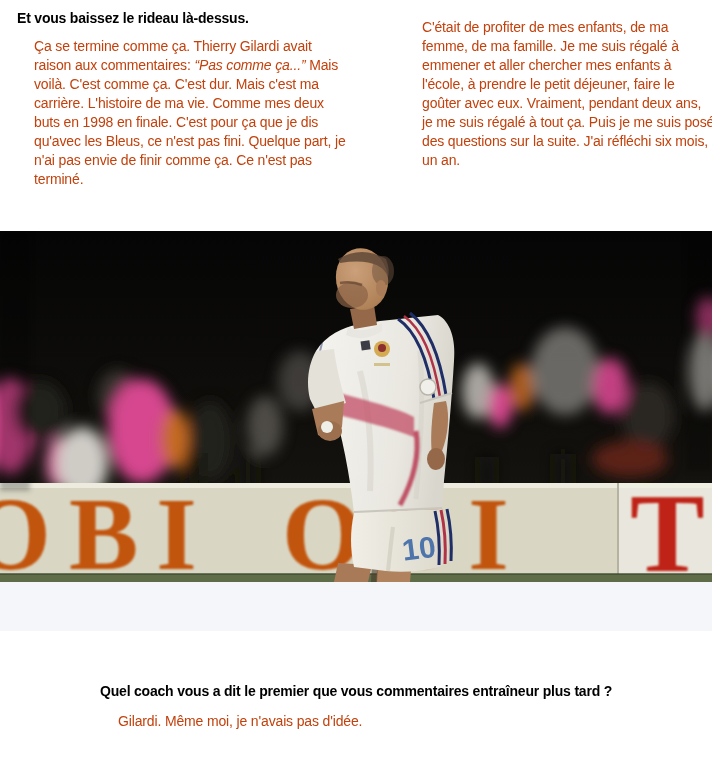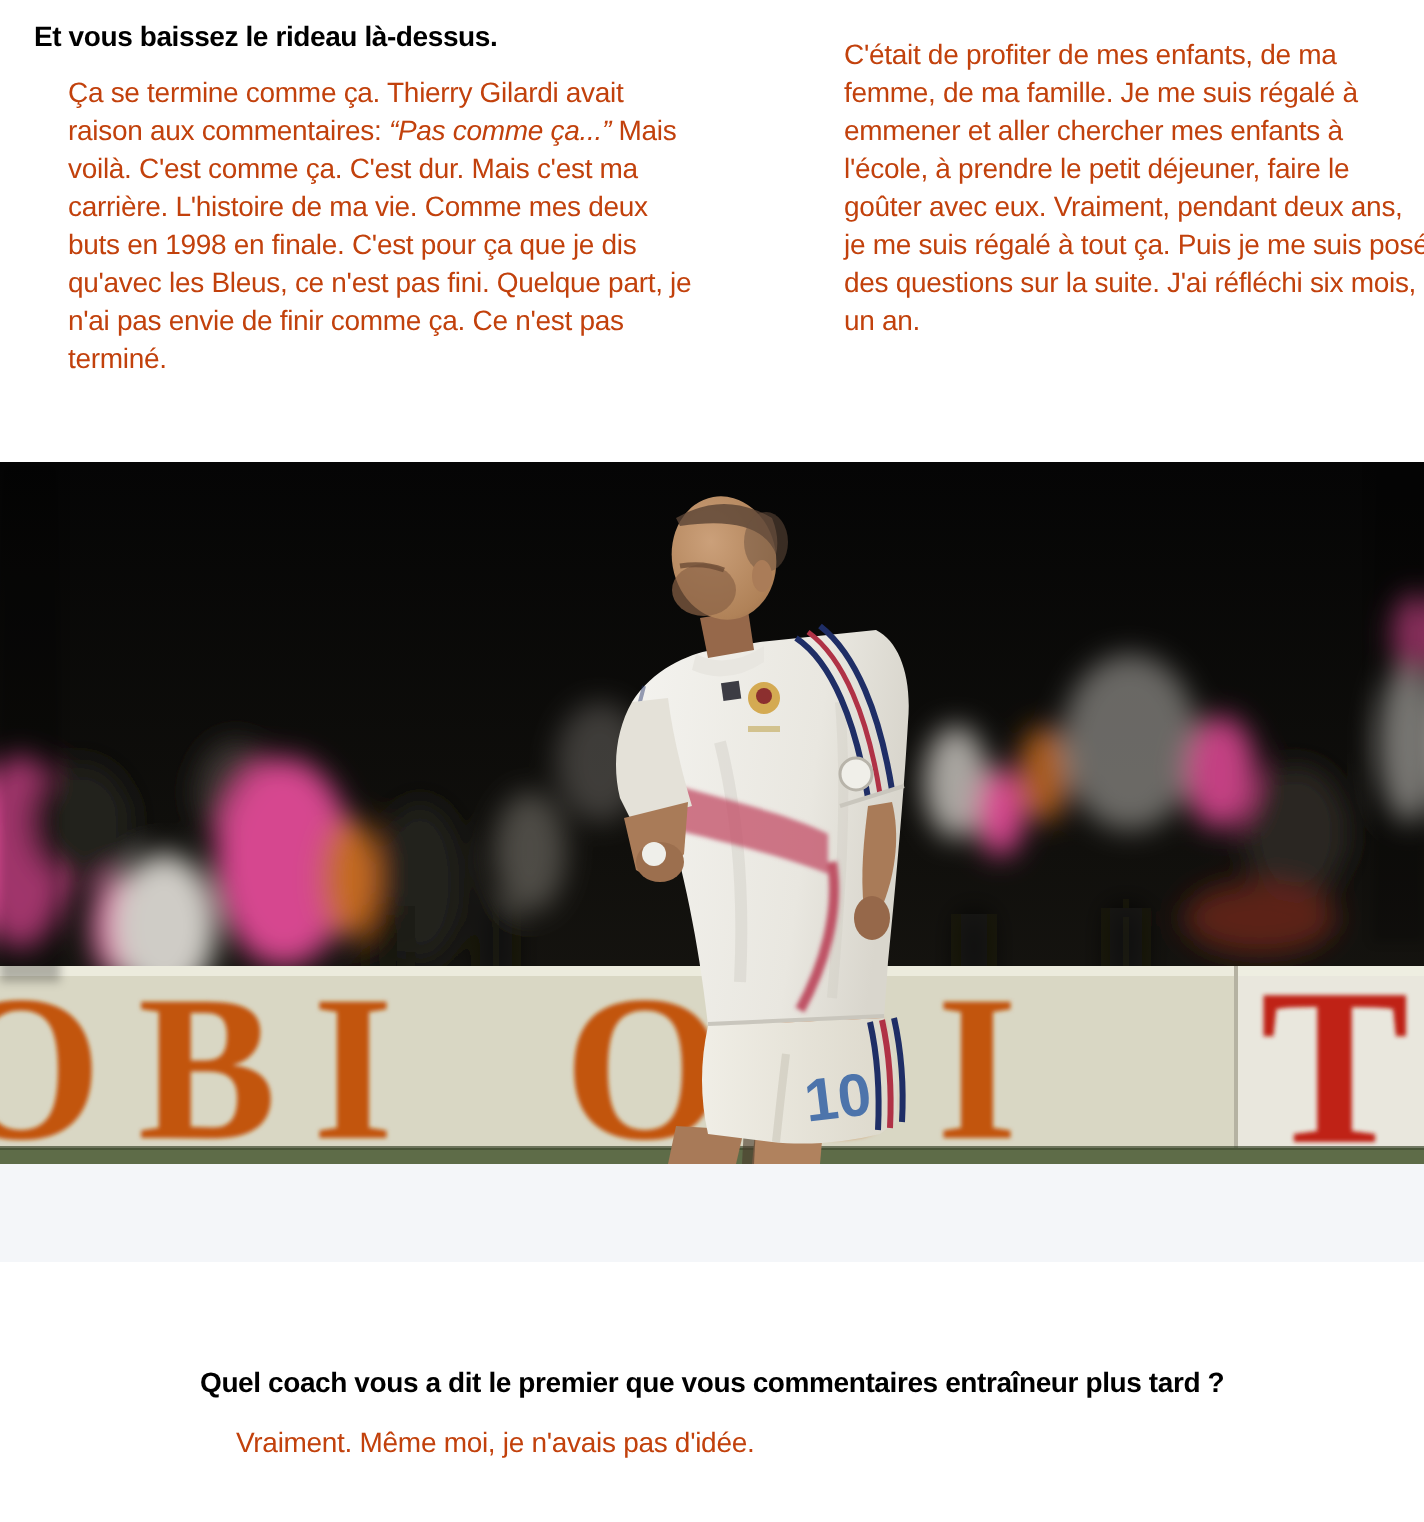--- a/index.html
+++ b/index.html
@@ -170,16 +170,16 @@
     <g filter="url(#blurMed)">
       <rect x="0" y="0" width="30" height="260" fill="#000000" opacity="0.25"></rect>
       <rect x="686" y="0" width="26" height="240" fill="#000000" opacity="0.2"></rect>
     </g>
   </svg>
 
   <div class="divider-band"></div>
 
   <div class="qa-bottom">
     <p class="q">Quel coach vous a dit le premier que vous commentaires entraîneur plus tard ?</p>
-    <p class="a">Vraiment. Même moi, je n'avais pas d'idée.</p>
+    <p class="a">Gilardi. Même moi, je n'avais pas d'idée.</p>
   </div>
 
 </div>
 
 </body></html>

